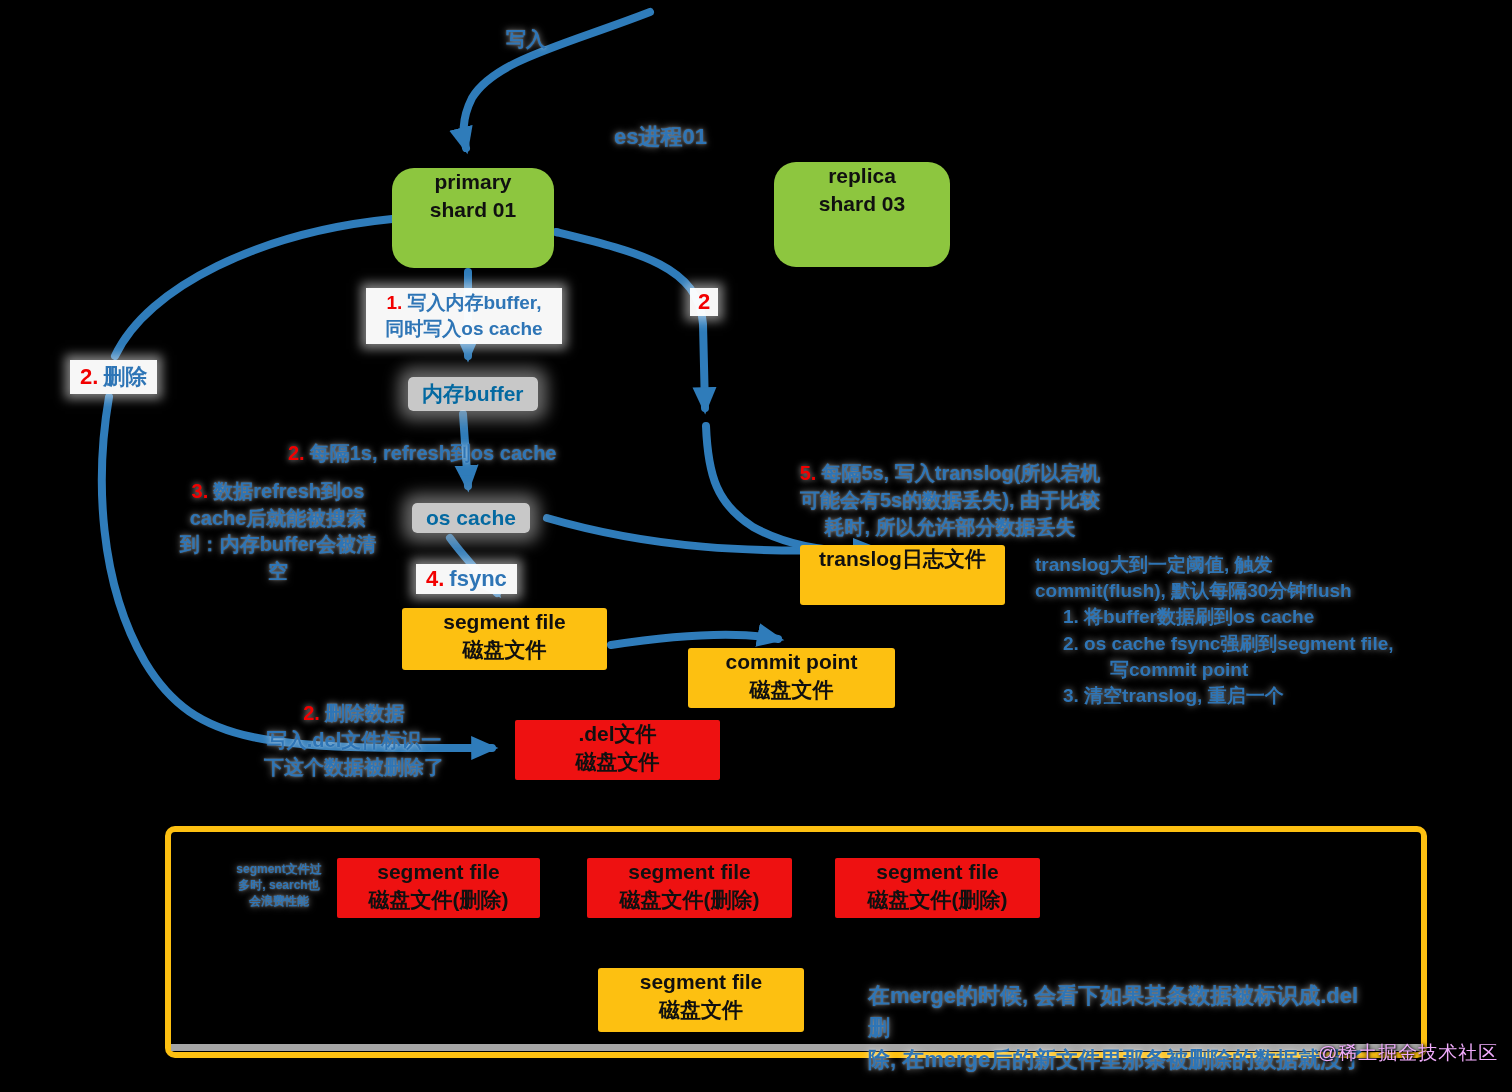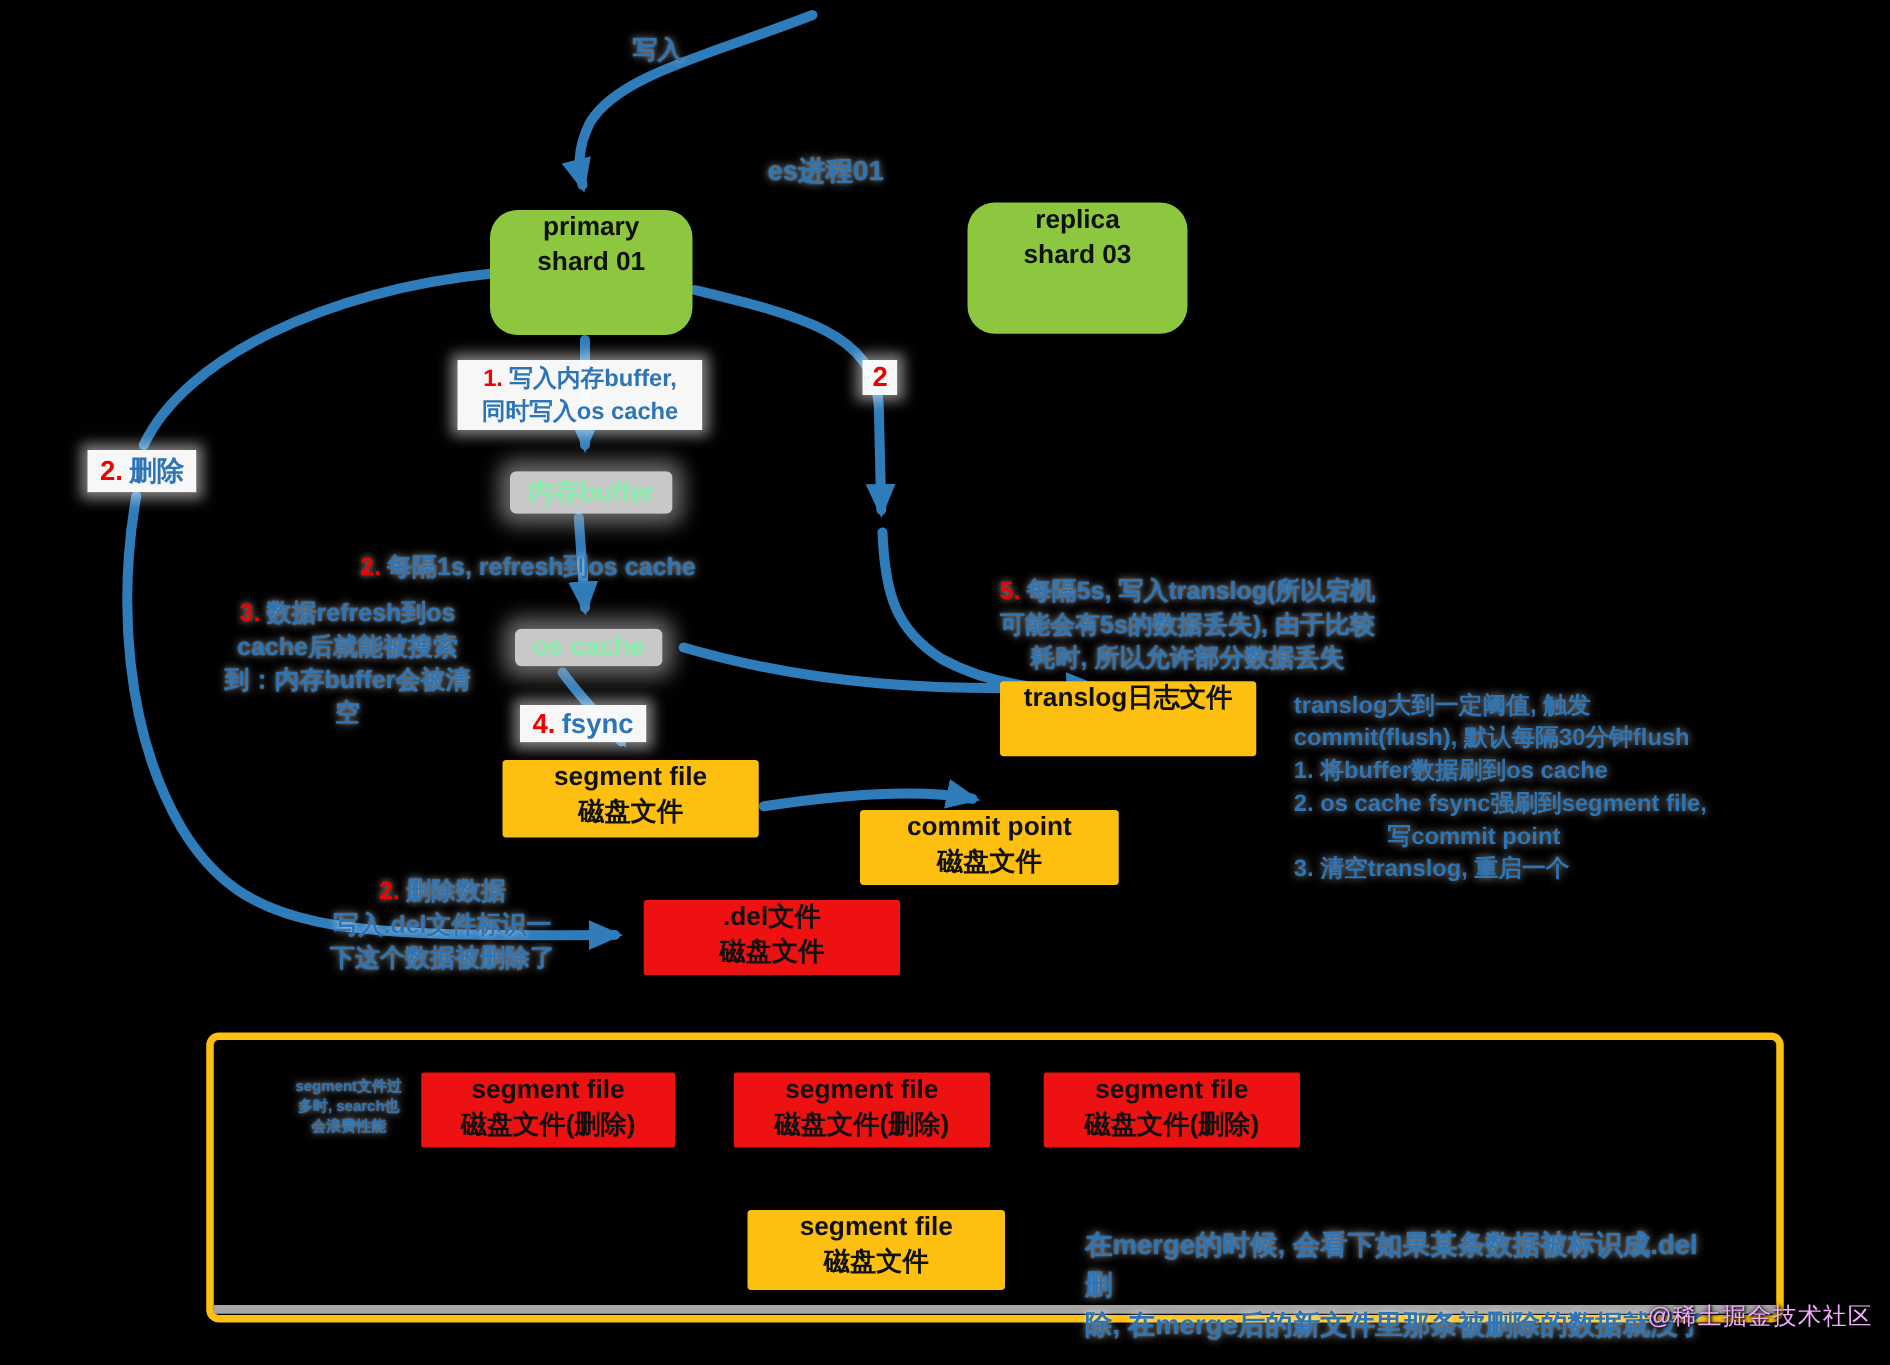--- a/index.html
+++ b/index.html
@@ -15,26 +15,26 @@
   .green{background:var(--green);border-radius:22px;font-size:21px}
   .yellow{background:var(--yellow);border-radius:3px;font-size:21px}
   .redbox{background:var(--redbox);border-radius:2px;font-size:21px}
   .blue-note{color:var(--blue);font-weight:bold;white-space:pre-line;z-index:3;
              text-shadow:0 0 7px rgba(255,255,255,.55),0 0 2px rgba(255,255,255,.35)}
   .center{text-align:center}
   .num{color:var(--rednum);padding-right:5px;text-shadow:0 0 6px rgba(255,255,255,.7)}
   .chip{background:rgba(255,255,255,.97);box-shadow:0 0 10px 5px rgba(255,255,255,.5);
         padding:2px 10px;z-index:4;text-shadow:none}
   .chip .num{text-shadow:none}
-  .smudge{color:#86efac;font-weight:bold;background:rgba(228,228,228,.88);
+  .smudge{color:#0369a1;font-weight:bold;background:rgba(228,228,228,.88);
           box-shadow:0 0 16px 9px rgba(185,185,185,.55);border-radius:5px;
           padding:3px 14px;z-index:3}
   .flush-note{color:var(--blue);font-weight:bold;font-size:19px;line-height:1.38;z-index:3;
               text-shadow:0 0 7px rgba(255,255,255,.55)}
-  .flush-note .ind1{}
+  .flush-note .ind1{margin-left:28px}
   .flush-note .ind2{margin-left:75px}
   .container{border:6px solid var(--yellow);border-radius:10px;z-index:1}
   .gray-strip{background:#a6a6a6;z-index:2}
   .watermark{color:#f0abfc;font-weight:normal;font-size:19px;z-index:6;
              text-shadow:0 0 4px #000,1px 1px 2px #000;letter-spacing:1px}
 </style>
 </head>
 <body>
 
 <div class="stage">

